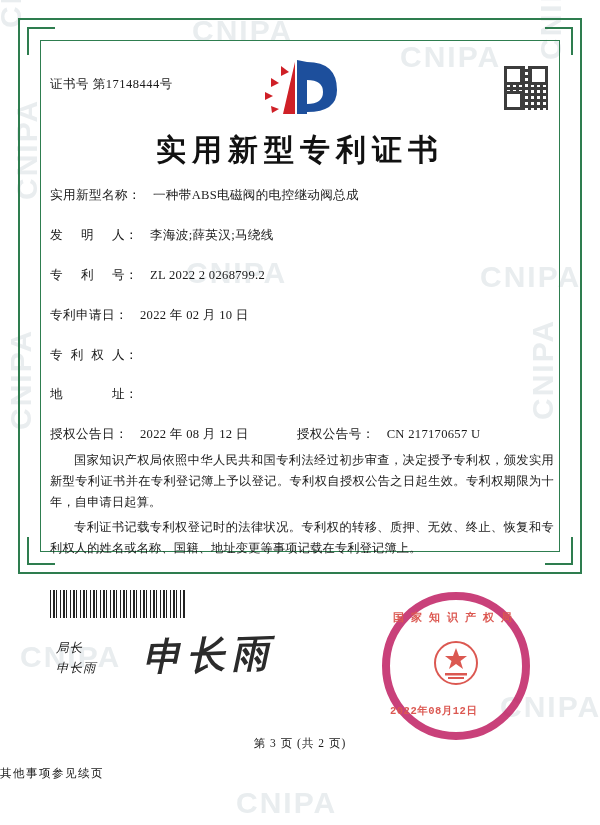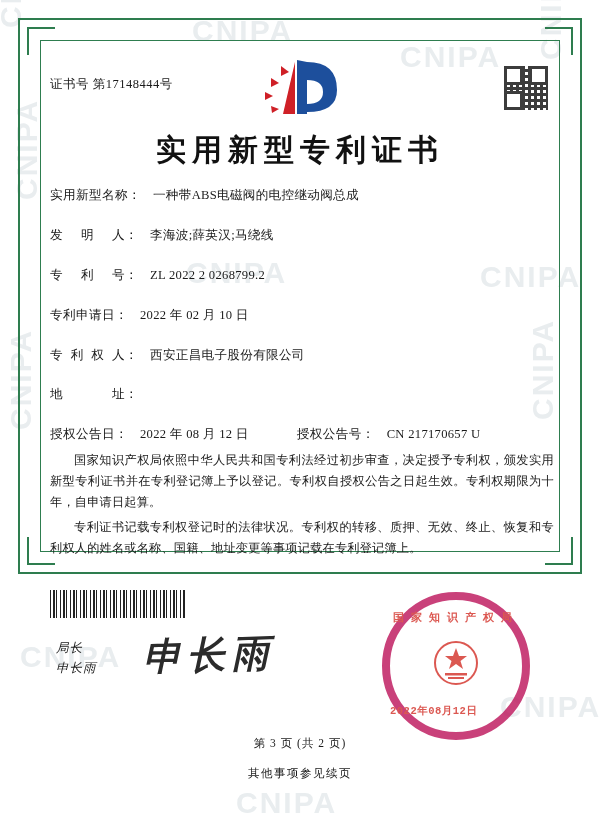--- a/index.html
+++ b/index.html
@@ -281,21 +281,21 @@
     top: 718px;
     text-align: center;
     font-size: 11.5px;
     color: #1a1a1a;
     letter-spacing: 1px;
   }
   .footnote {
     position: absolute;
     left: 0; right: 0;
     top: 766px;
-    text-align: center;
+    text-align: left;
     font-size: 11.5px;
     color: #1a1a1a;
     letter-spacing: 1.5px;
     z-index: 2;
   }
 </style>
 </head>
 <body>
 
 <div class="watermark-layer" id="wm-layer">
@@ -371,21 +371,20 @@
       <span class="row-value">2022 年 02 月 10 日</span>
     </div>
 
     <div class="row">
       <span class="row-label spread-5">
         <span>专</span>
         <span>利</span>
         <span>权</span>
         <span>人：</span>
       </span>
-      <span class="row-value">西安正昌电子股份有限公司</span>
     </div>
 
     <div class="row" style="align-items: flex-start;">
       <span class="row-label spread-4">
         <span>地</span>
         <span>址：</span>
       </span>
     </div>
 
     <div class="row inline-two" style="">

